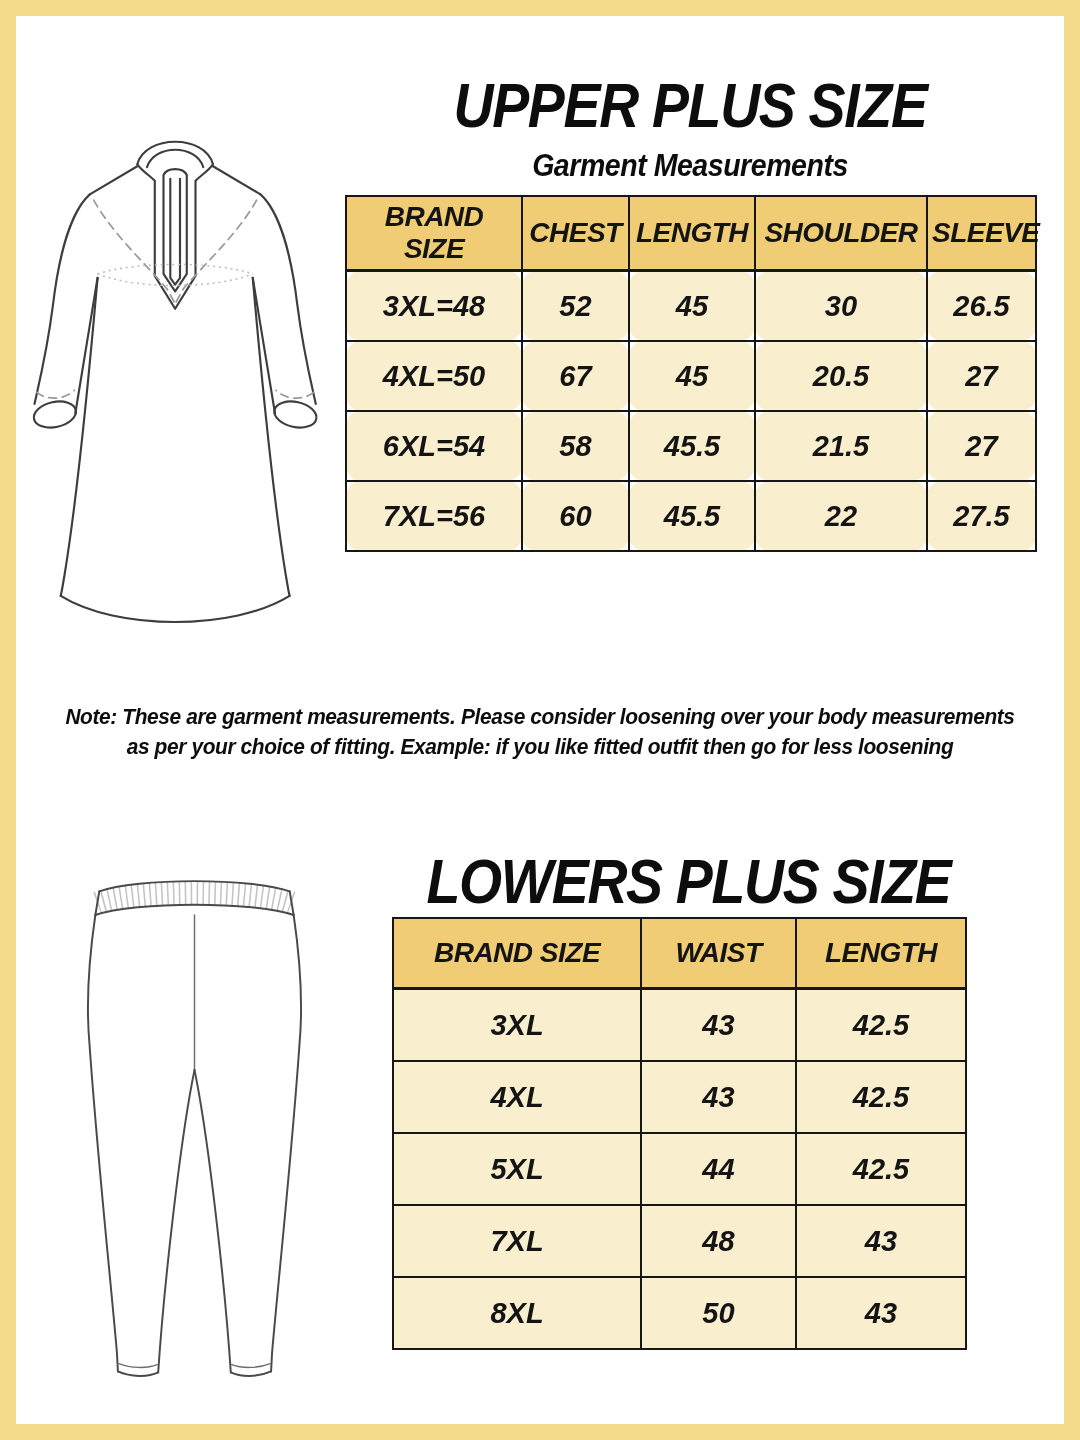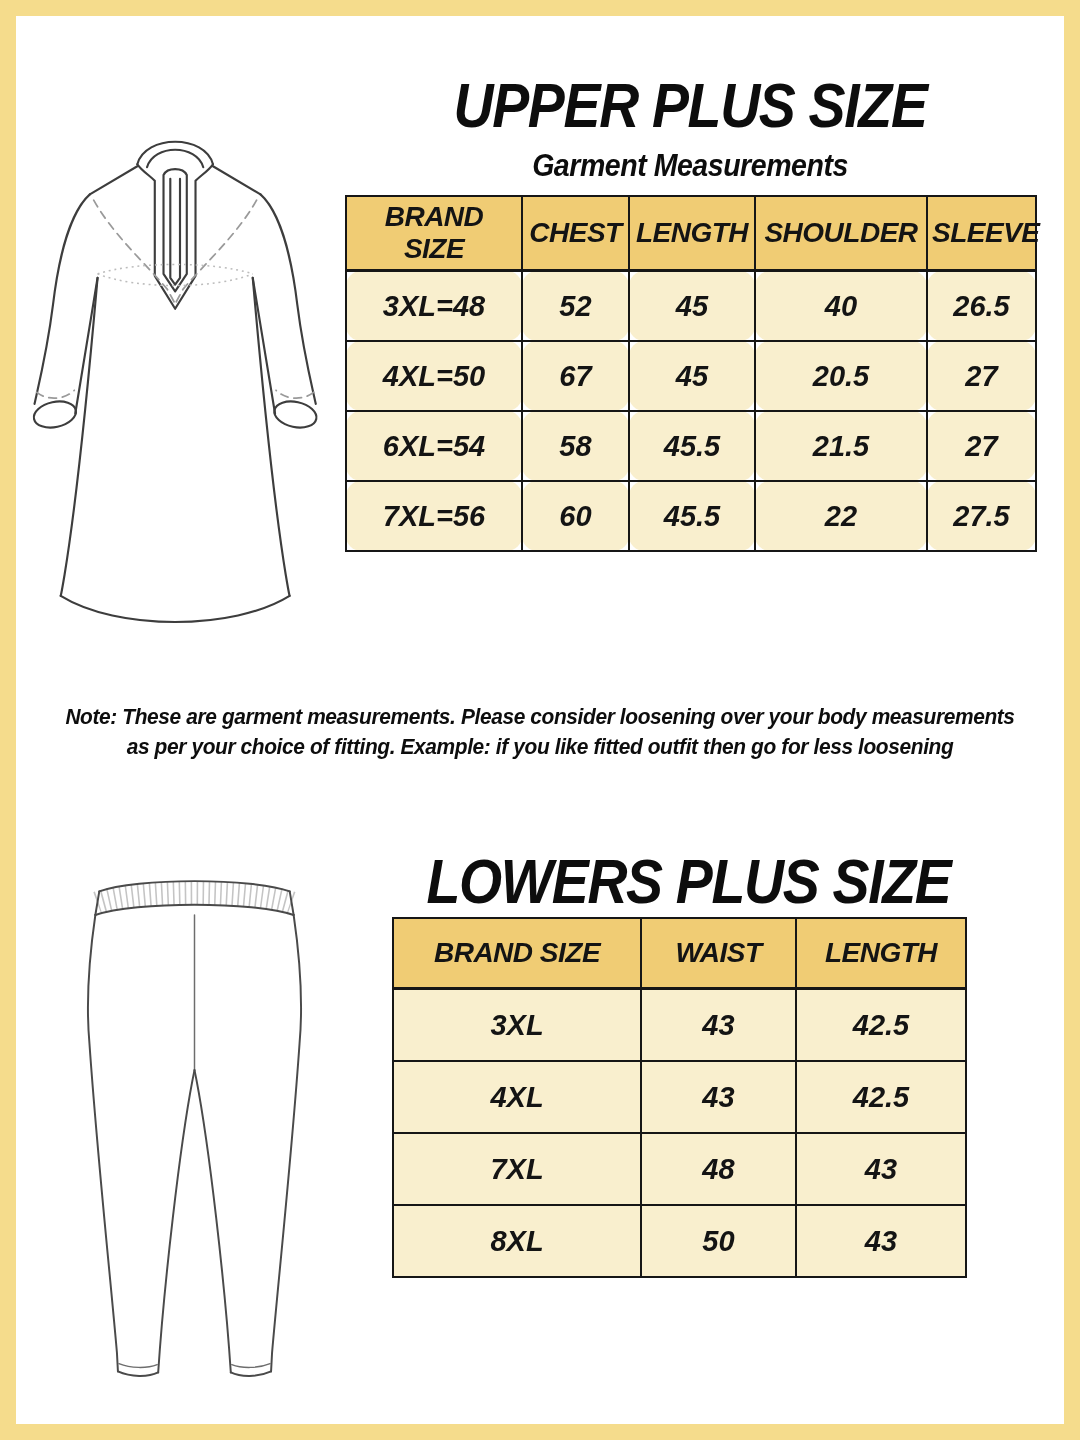--- a/index.html
+++ b/index.html
@@ -126,21 +126,21 @@
           <th>LENGTH</th>
           <th>SHOULDER</th>
           <th>SLEEVE</th>
         </tr>
       </thead>
       <tbody>
         <tr>
           <td>3XL=48</td>
           <td>52</td>
           <td>45</td>
-          <td>40</td>
+          <td>30</td>
           <td>26.5</td>
         </tr>
         <tr>
           <td>4XL=50</td>
           <td>67</td>
           <td>45</td>
           <td>20.5</td>
           <td>27</td>
         </tr>
         <tr>
@@ -209,20 +209,25 @@
           <td>3XL</td>
           <td>43</td>
           <td>42.5</td>
         </tr>
         <tr>
           <td>4XL</td>
           <td>43</td>
           <td>42.5</td>
         </tr>
         <tr>
+          <td>5XL</td>
+          <td>44</td>
+          <td>42.5</td>
+        </tr>
+        <tr>
           <td>7XL</td>
           <td>48</td>
           <td>43</td>
         </tr>
         <tr>
           <td>8XL</td>
           <td>50</td>
           <td>43</td>
         </tr>
       </tbody>

